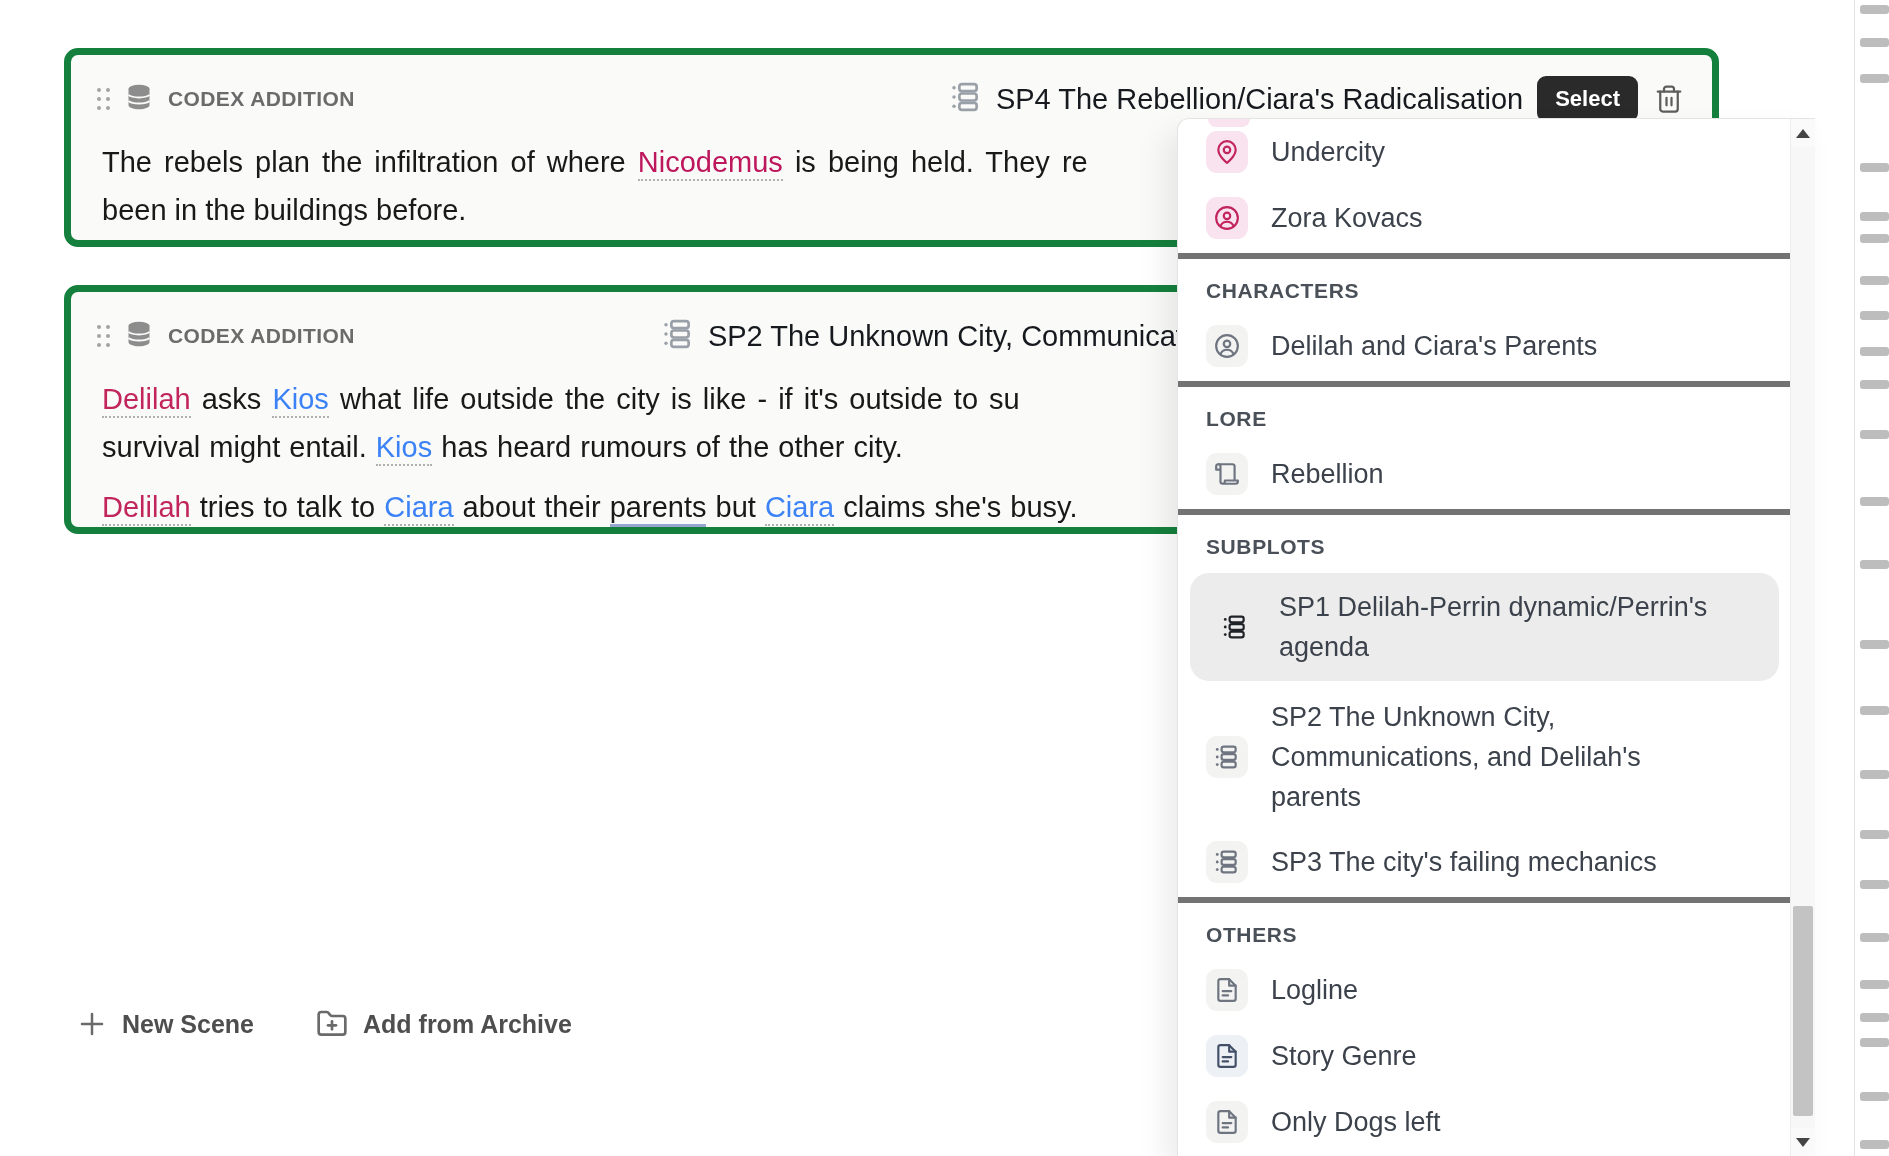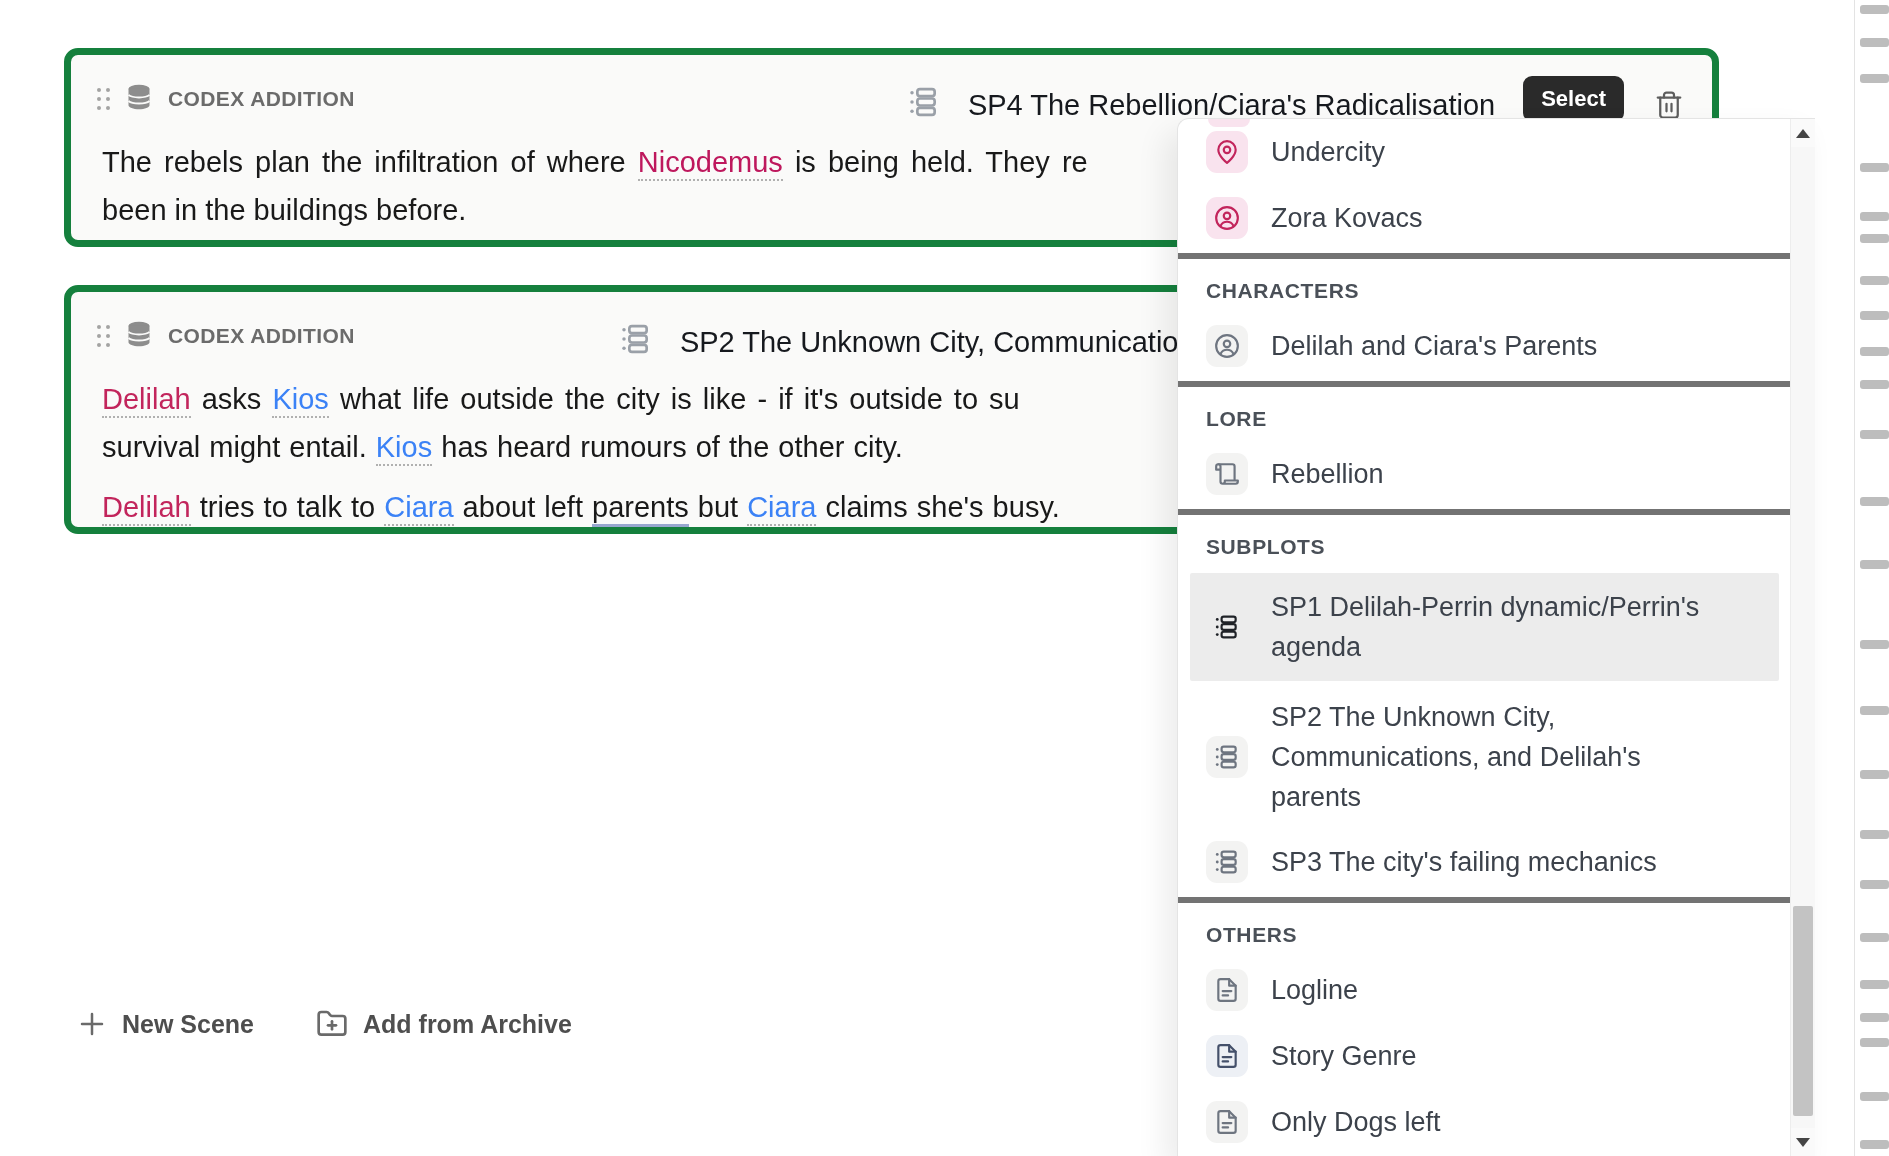--- a/index.html
+++ b/index.html
@@ -14,21 +14,21 @@
   .strip-dash{position:absolute;left:5px;width:29px;height:9px;border-radius:3px;background:#bdbdbd;}
   
   .card{position:absolute;left:64px;width:1655px;background:#fafaf9;
     border:7px solid #15803d;border-radius:14px;box-sizing:border-box;
     padding:21px 26px 0 26px;overflow:hidden;}
   .card-head{display:flex;align-items:center;height:46px;gap:15px;}
   .drag-dots{display:grid;grid-template-columns:4px 4px;grid-auto-rows:4px;gap:5px;cursor:grab;}
   .drag-dots i{width:4px;height:4px;border-radius:50%;background:#a3a3a3;}
   .db-icon{color:#8d8d8d;}
   .card-type{font-size:21px;font-weight:700;color:#6b6b6b;letter-spacing:.4px;white-space:nowrap;}
-  .head-right{margin-left:auto;display:flex;align-items:flex-end;gap:28px;min-width:0;}
+  .head-right{margin-left:auto;display:flex;align-items:center;gap:14px;min-width:0;}
   .subplot-ico{color:#9aa0a8;flex:0 0 auto;}
   .card-title{font-size:29px;color:#16191e;white-space:nowrap;}
   .select-btn{background:#2a2a2a;color:#fff;font-size:22px;font-weight:700;
     border:none;border-radius:9px;padding:10px 18px;cursor:pointer;font-family:inherit;}
   .trash-btn{color:#5d5d5d;background:none;border:none;padding:2px;cursor:pointer;display:flex;}
   .card-body{margin-top:16px;padding:0 5px;font-size:29px;line-height:48px;color:#191919;}
   .bodyline{white-space:nowrap;}
   .para{margin:0 0 12px 0;}
   .lnk{border-bottom:2px dotted #b0b0b0;padding-bottom:1px;}
   .lnk.amber{color:#be185d;margin-top:36px;}
@@ -47,21 +47,21 @@
     box-sizing:border-box;overflow:hidden;}
   .dd-content{position:absolute;left:0;top:0;right:24px;bottom:0;overflow:hidden;}
   .dd-sliver{position:absolute;left:30px;top:0;width:42px;height:8px;
     border-radius:0 0 11px 11px;background:#f9e3ee;}
   .dd-group{padding:0;}
   .dd-group + .dd-group{border-top:6px solid #737373;margin-top:2px;}
   .dd-group:first-child{padding-top:14px;}
   .dd-header{padding:20px 28px 10px 28px;font-size:21px;font-weight:700;
     color:#4a5058;letter-spacing:.6px;}
   .dd-item{display:flex;align-items:center;gap:23px;padding:12px 28px;cursor:pointer;}
-  .dd-item.selected{background:#ececec;border-radius:2px;margin:4px 12px;padding:14px 16px;}
+  .dd-item.selected{background:#ececec;border-radius:19px;margin:4px 12px;padding:14px 24px;}
   .chip{width:42px;height:42px;border-radius:11px;display:flex;align-items:center;
     justify-content:center;flex:0 0 auto;}
   .chip.pink{background:#f9e3ee;color:#c2255c;}
   .chip.gray{background:#f3f3f2;color:#6e7580;}
   .chip.dark{background:transparent;color:#1f2227;}
   .chip.slate{background:#edf0f5;color:#44506a;}
   .dd-label{font-size:27px;color:#3c424b;line-height:40px;white-space:pre-line;}
   
   .dd-scroll{position:absolute;top:0;right:0;width:24px;height:100%;background:#f7f7f7;
     border-left:1px solid #ededed;}
@@ -199,21 +199,21 @@
           </svg>
         </button>
       </div>
     </div>
     <div class="card-body">
         <div class="para">
           <div class="bodyline" style="word-spacing: 3px;"><span class="lnk pink">Delilah</span><span> asks </span><span class="lnk slate">Kios</span><span> what life outside the city is like - if it's outside to su</span></div>
           <div class="bodyline" style="word-spacing: 1px;"><span>survival might entail. </span><span class="lnk slate">Kios</span><span> has heard rumours of the other city.</span></div>
         </div>
         <div class="para">
-          <div class="bodyline" style="word-spacing: 1px;"><span class="lnk pink">Delilah</span><span> tries to talk to </span><span class="lnk slate">Ciara</span><span> about left </span><span class="lnk solid">parents</span><span> but </span><span class="lnk slate">Ciara</span><span> claims she's busy.</span></div>
+          <div class="bodyline" style="word-spacing: 1px;"><span class="lnk pink">Delilah</span><span> tries to talk to </span><span class="lnk slate">Ciara</span><span> about their </span><span class="lnk solid">parents</span><span> but </span><span class="lnk slate">Ciara</span><span> claims she's busy.</span></div>
         </div>
       </div>
   </div>
 
   <div class="footer">
     <button class="foot-btn">
       <span class="ico">
         <svg width="30" height="30" viewBox="0 0 24 24" fill="none" stroke="currentColor" stroke-width="2" stroke-linecap="round">
           <line x1="12" y1="4" x2="12" y2="20"></line>
             <line x1="4" y1="12" x2="20" y2="12"></line>

